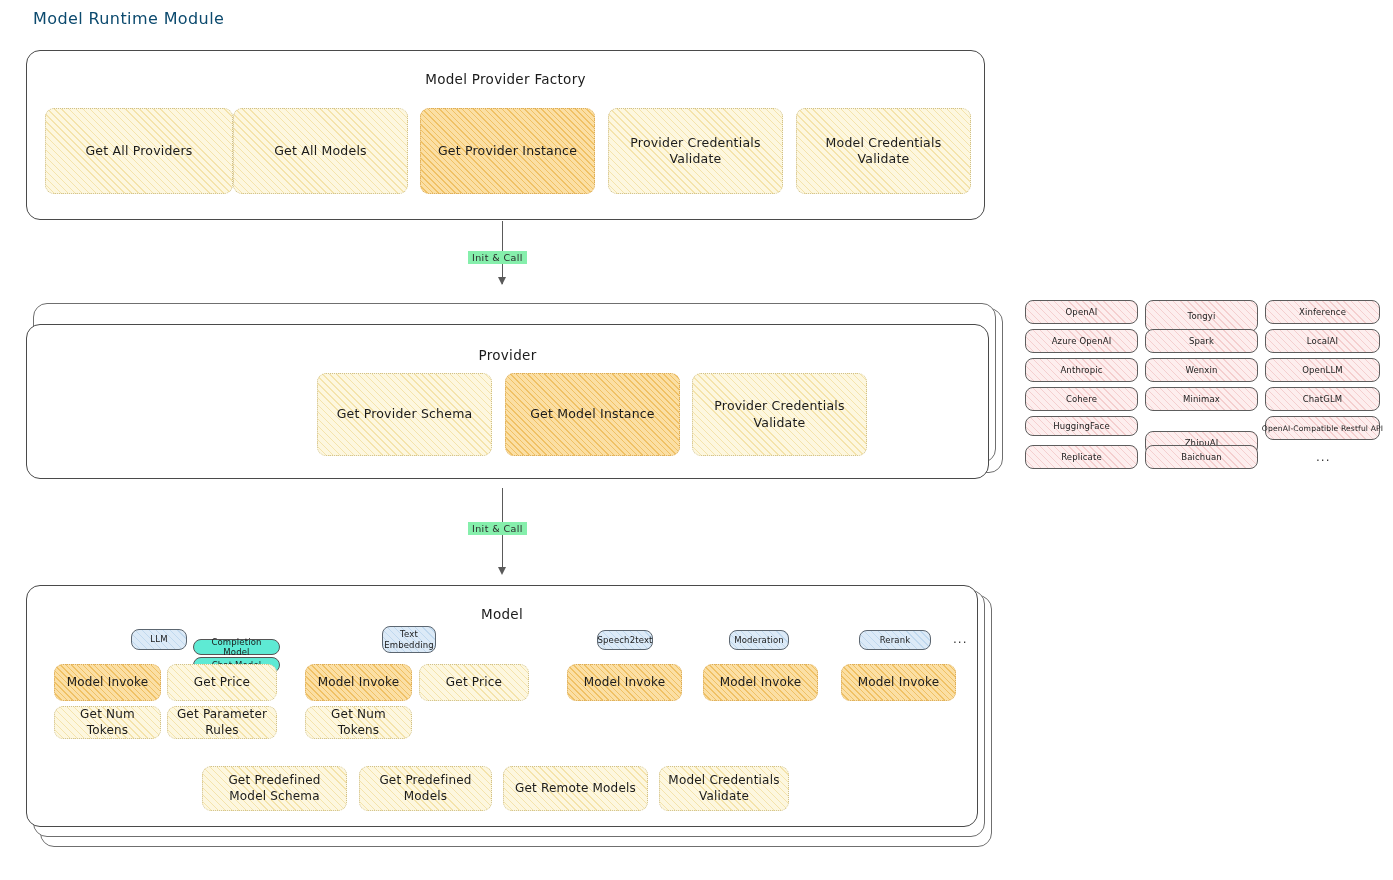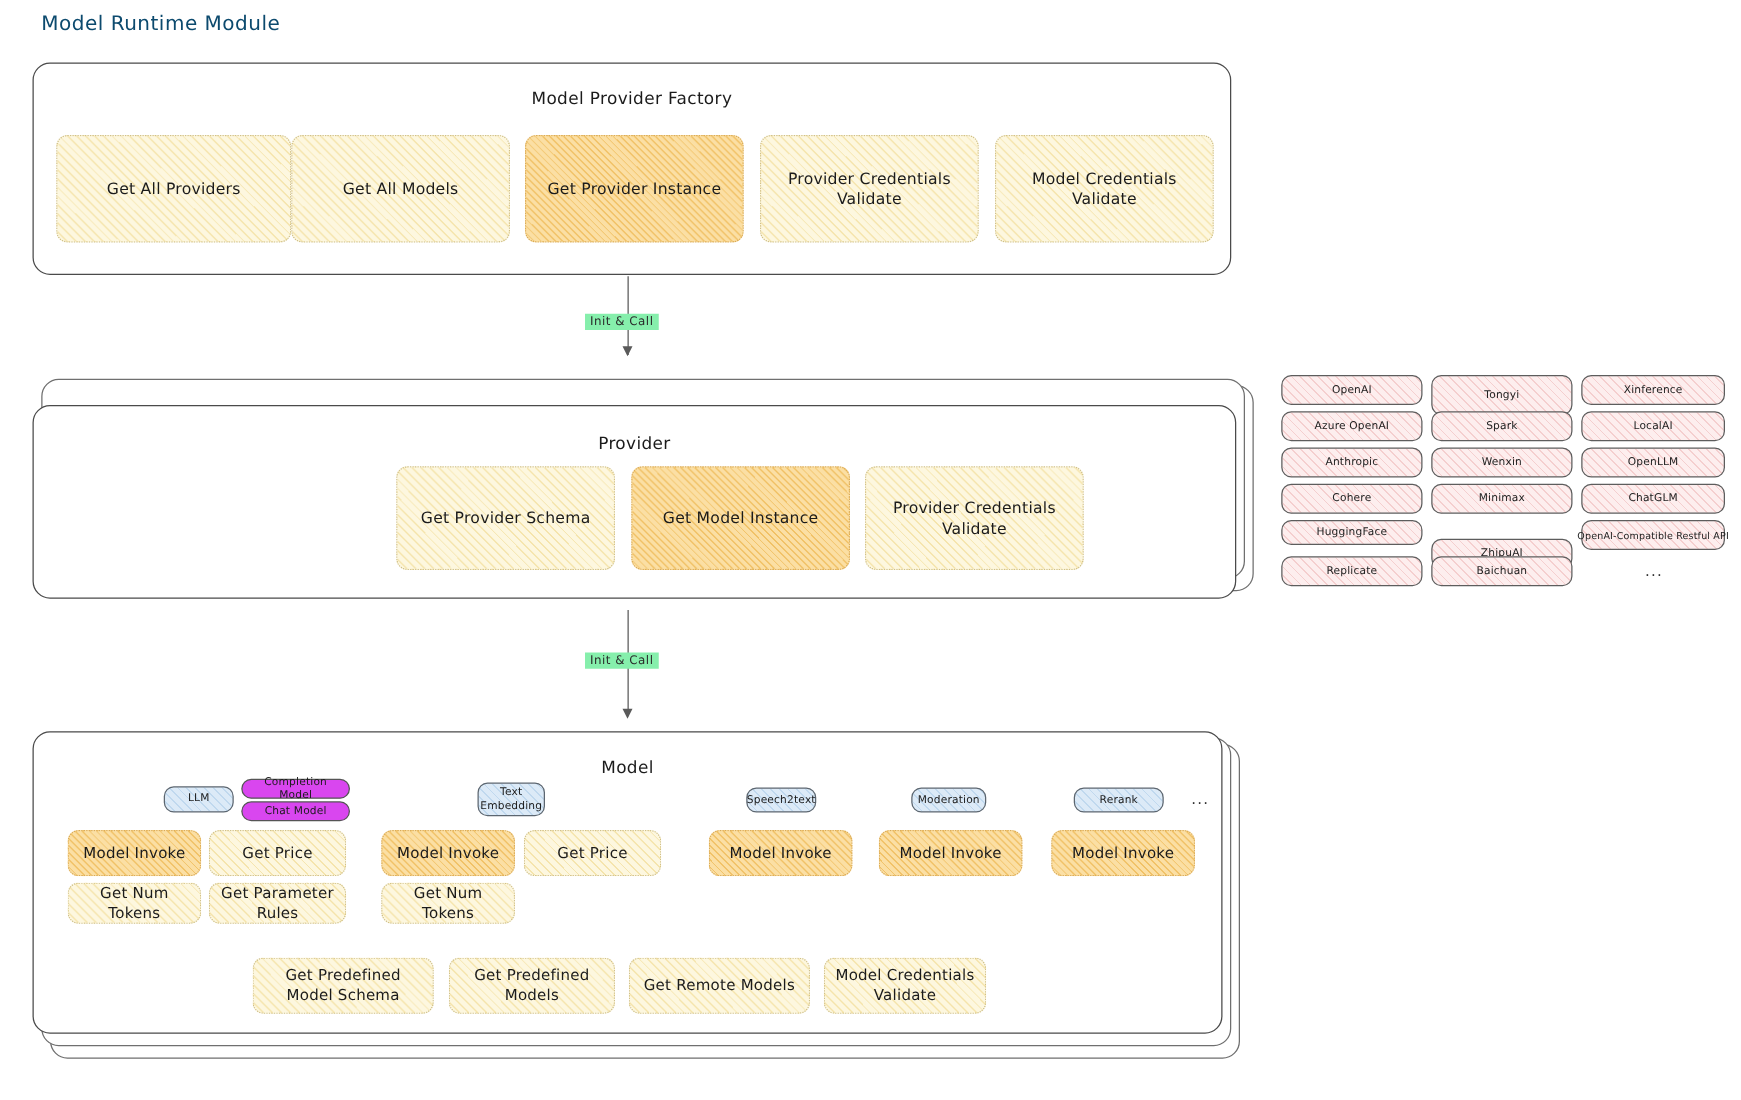--- a/index.html
+++ b/index.html
@@ -119,23 +119,24 @@
     align-items: center;
     justify-content: center;
     text-align: center;
     font-size: 8.5px;
     line-height: 1.18;
     color: #1b1b1b;
     letter-spacing: .15px;
     padding: 0 3px;
   }
   .badge.plain {
-    background-color: #d946ef;
+    background-color: #5eead4;
     background-image: none;
     border-color: #555;
+    margin-top: 16px;
   }
 
   
   .arrow-line {
     position: absolute;
     width: 1.3px;
     background: #5a5a5a;
   }
   .arrow-head {
     position: absolute;

